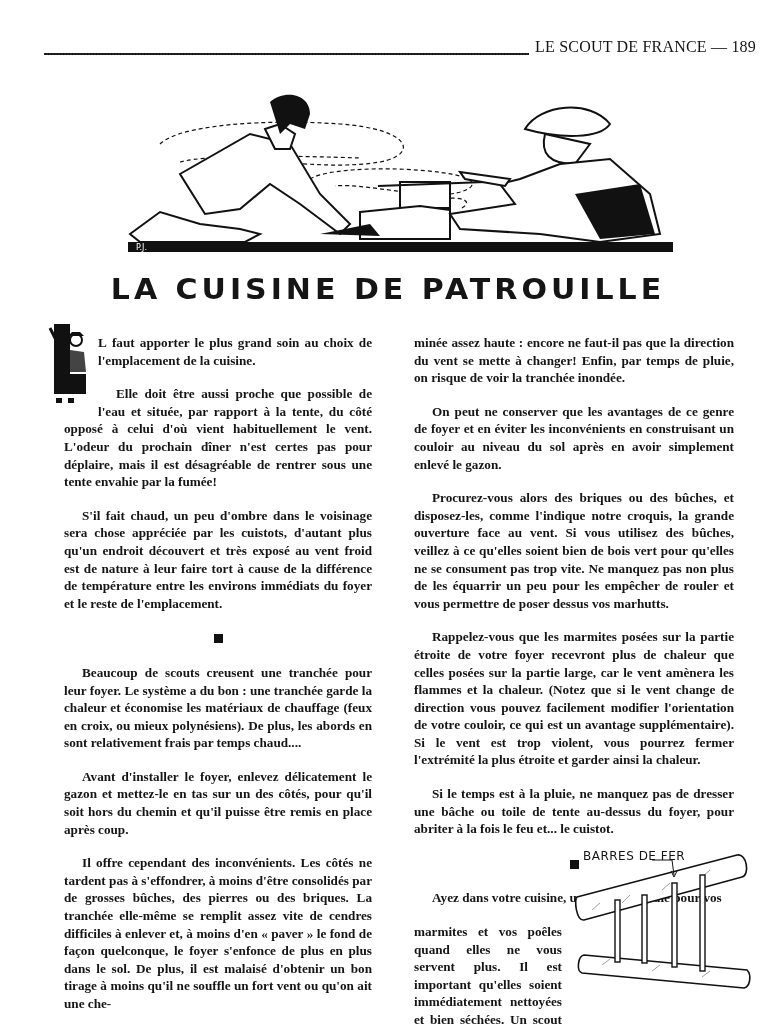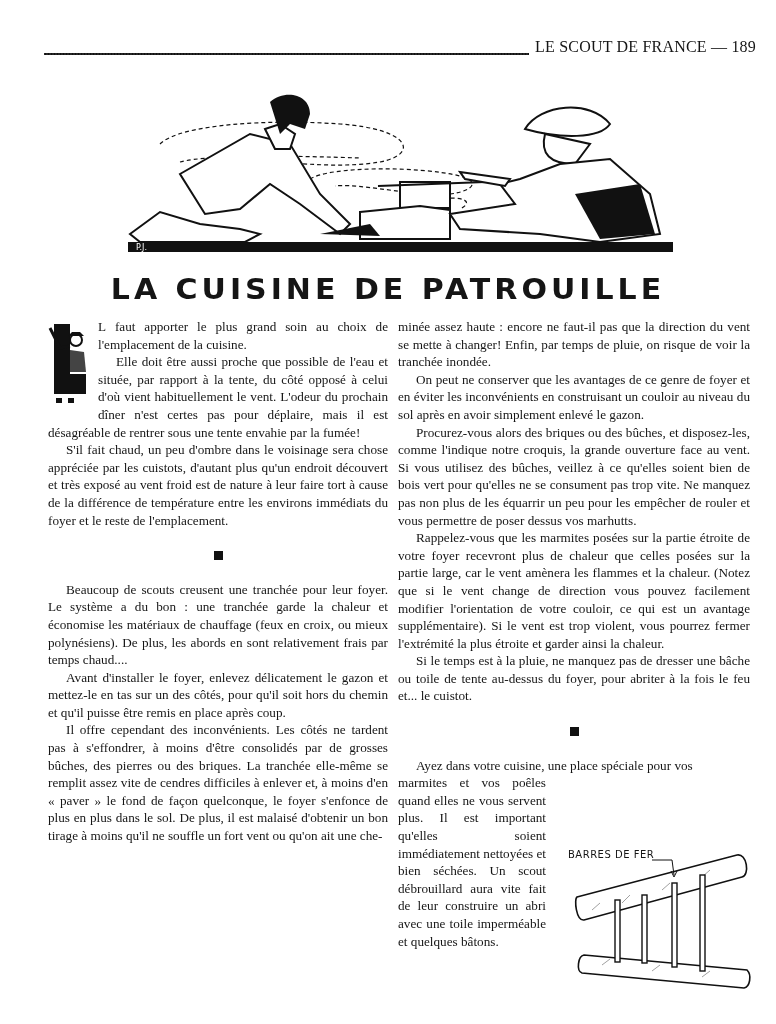--- a/index.html
+++ b/index.html
@@ -3,30 +3,30 @@
 <meta charset="utf-8">
 <style>
   html, body { margin: 0; padding: 0; background: #fff; }
   body { width: 776px; height: 1024px; position: relative; overflow: hidden; font-family: "Liberation Serif", "DejaVu Serif", serif; color: #151515; }
   .header { position: absolute; top: 34px; left: 44px; right: 20px; height: 22px; display: flex; align-items: flex-end; }
   .dots { flex: 1; height: 4px; margin-top: 6px; background-image: radial-gradient(circle, #111 1.1px, transparent 1.3px); background-size: 3px 4px; background-repeat: repeat-x; margin-right: 6px; }
   .running-title { font-size: 16px; letter-spacing: 0.2px; white-space: nowrap; }
   .illustration { position: absolute; top: 84px; left: 120px; width: 560px; height: 180px; }
   .title { position: absolute; top: 272px; left: 0; width: 776px; text-align: center; font-family: "DejaVu Sans", sans-serif; font-weight: 900; font-size: 30px; letter-spacing: 4px; transform: scaleY(0.95); }
   .col { position: absolute; font-size: 13.2px; line-height: 17.6px; text-align: justify; }
-  .col p { margin: 0; text-indent: 18px; }
+  .col p { margin: 16px; text-indent: 18px; font-weight: bold; }
   .col p.noindent { text-indent: 0; }
   .col-left { left: 48px; top: 318px; width: 340px; }
   .col-right { left: 398px; top: 318px; width: 352px; }
   .dropcap-wrap { float: left; width: 44px; height: 88px; margin-right: 6px; position: relative; }
   .sep { text-align: center; margin: 18px 0 16px 0; }
   .sep span { display: inline-block; width: 9px; height: 9px; background: #111; }
   .narrow { width: 148px; text-align: justify; }
   .sketch { position: absolute; left: 572px; top: 835px; width: 190px; height: 155px; }
-  .sketch-label { position: absolute; left: 568px; top: 849px; font-family: "DejaVu Sans", sans-serif; font-size: 10px; letter-spacing: 0.5px; text-align: right; }
+  .sketch-label { position: absolute; left: 583px; top: 849px; font-family: "DejaVu Sans", sans-serif; font-size: 12px; letter-spacing: 0.5px; text-align: right; }
   i { font-style: italic; }
 </style>
 </head>
 <body>
 
 <div class="header">
   <div class="dots"></div>
   <span class="running-title">LE SCOUT DE FRANCE — 189</span>
 </div>
 

